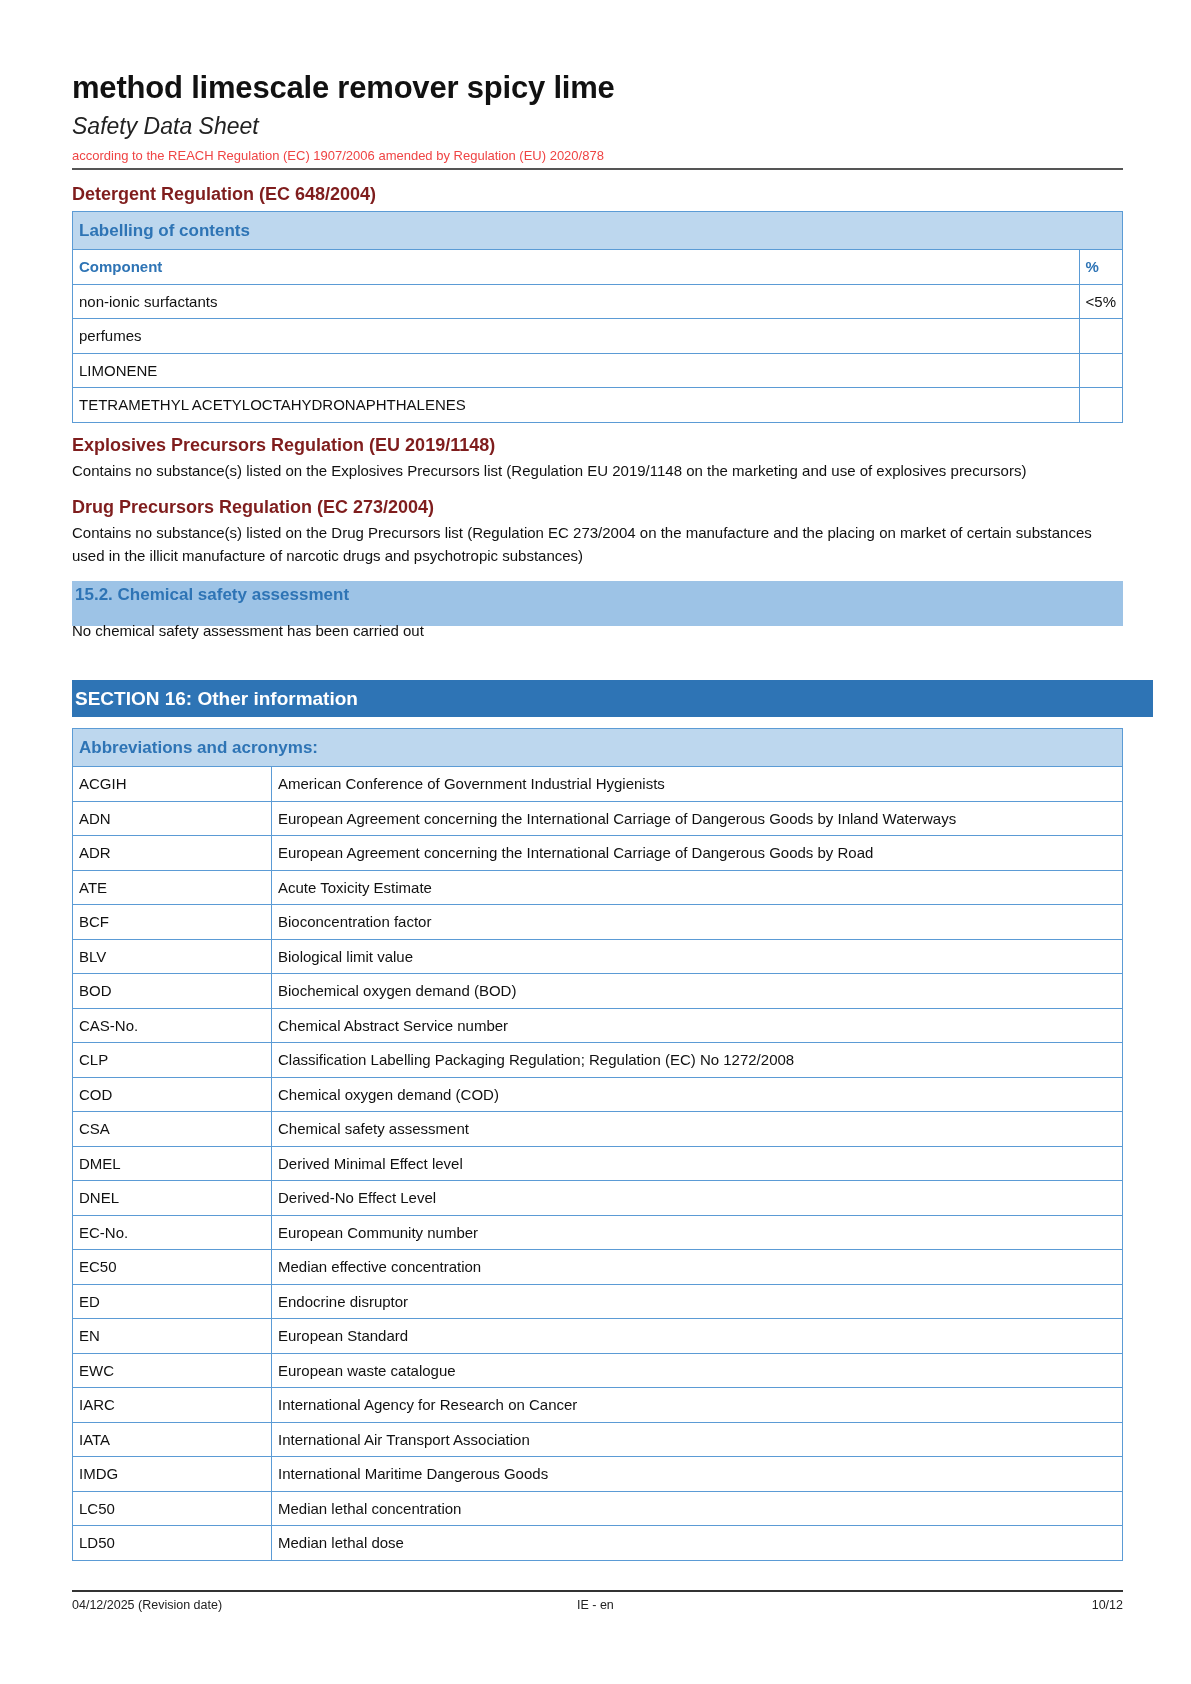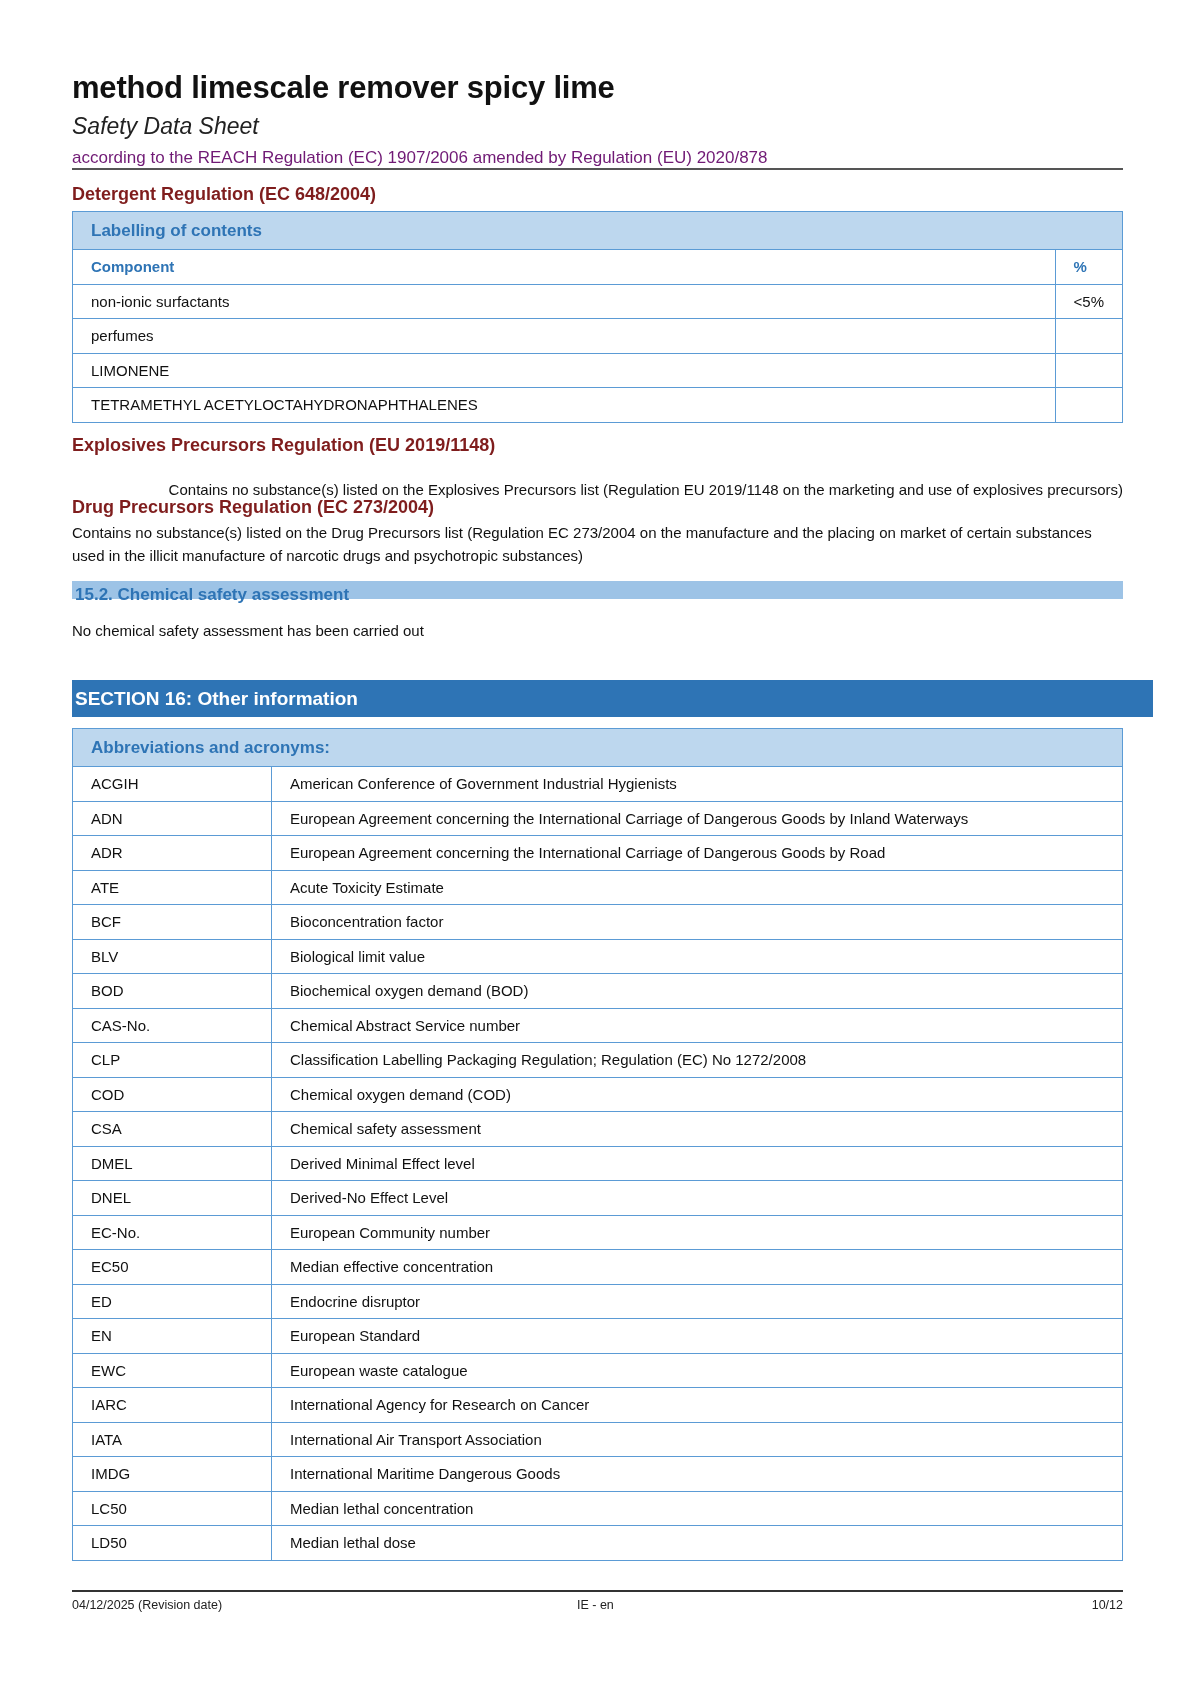--- a/index.html
+++ b/index.html
@@ -3,32 +3,32 @@
 <meta charset="utf-8">
 <style>
   * { box-sizing: border-box; margin: 0; padding: 0; }
   html, body { width: 1191px; height: 1684px; background: #ffffff; }
   body { position: relative; font-family: "Liberation Sans", sans-serif; color: #111111; overflow: hidden; }
 
   .page { position: absolute; left: 72px; top: 0; width: 1051px; }
 
   .doc-title { position: absolute; left: 0; top: 70px; font-size: 31px; font-weight: bold; color: #111; letter-spacing: -0.2px; }
   .doc-subtitle { position: absolute; left: 0; top: 113px; font-size: 23px; color: #222; font-style: italic; }
-  .doc-regline { position: absolute; left: 0; top: 148px; font-size: 17px; color: #701a75; }
+  .doc-regline { position: absolute; left: 0; top: 148px; font-size: 13px; color: #ef4444; }
   .header-rule { position: absolute; left: 0; top: 168px; width: 1051px; height: 2px; background: #555; }
 
   .sub-heading { position: absolute; left: 0; font-size: 18px; font-weight: bold; color: #7f1d1d; }
   .para { position: absolute; left: 0; font-size: 15px; color: #111; line-height: 23px; width: 1051px; }
 
   table.grid { position: absolute; left: 0; width: 1051px; border-collapse: collapse; }
-  table.grid td { border: 1.5px solid #5b9bd5; font-size: 15px; padding: 0 18px; height: 34.5px; vertical-align: middle; }
+  table.grid td { border: 1.5px solid #5b9bd5; font-size: 15px; padding: 0 6px; height: 34.5px; vertical-align: middle; }
   table.grid td.caption-cell { background: #bdd7ee; color: #2e74b5; font-weight: bold; font-size: 17px; height: 38px; }
   table.grid td.col-head { color: #2e74b5; font-weight: bold; }
 
-  .band-light { position: absolute; left: 0; width: 1051px; height: 18px; background: #9dc3e6; }
+  .band-light { position: absolute; left: 0; width: 1051px; height: 45px; background: #9dc3e6; }
   .band-light span { position: absolute; left: 3px; top: 4px; font-size: 17px; font-weight: bold; color: #2e74b5; }
 
   .band-dark { position: absolute; left: 0; width: 1081px; height: 37px; background: #2e74b5; }
   .band-dark span { position: absolute; left: 3px; top: 8px; font-size: 19px; font-weight: bold; color: #ffffff; }
 
   .footer-rule { position: absolute; left: 0; top: 1590px; width: 1051px; height: 2px; background: #333; }
   .footer { position: absolute; top: 1598px; font-size: 12.5px; color: #222; }
 </style>
 </head>
 <body>
@@ -64,21 +64,21 @@
       <td></td>
     </tr>
     <tr>
       <td>TETRAMETHYL ACETYLOCTAHYDRONAPHTHALENES</td>
       <td></td>
     </tr>
   </tbody>
     </table>
 
   <div class="sub-heading" style="top:435px;">Explosives Precursors Regulation (EU 2019/1148)</div>
-  <div class="para" style="top:478px;text-align:right;">Contains no substance(s) listed on the Explosives Precursors list (Regulation EU 2019/1148 on the marketing and use of explosives precursors)</div>
+  <div class="para" style="top:459px;">Contains no substance(s) listed on the Explosives Precursors list (Regulation EU 2019/1148 on the marketing and use of explosives precursors)</div>
 
   <div class="sub-heading" style="top:497px;">Drug Precursors Regulation (EC 273/2004)</div>
   <div class="para" style="top:521px;">Contains no substance(s) listed on the Drug Precursors list (Regulation EC 273/2004 on the manufacture and the placing on market of certain substances used in the illicit manufacture of narcotic drugs and psychotropic substances)</div>
 
   <div class="band-light" style="top:581px;">
     <span>15.2. Chemical safety assessment</span>
   </div>
   <div class="para" style="top:619px;">No chemical safety assessment has been carried out</div>
 
   <div class="band-dark" style="top:680px;">

